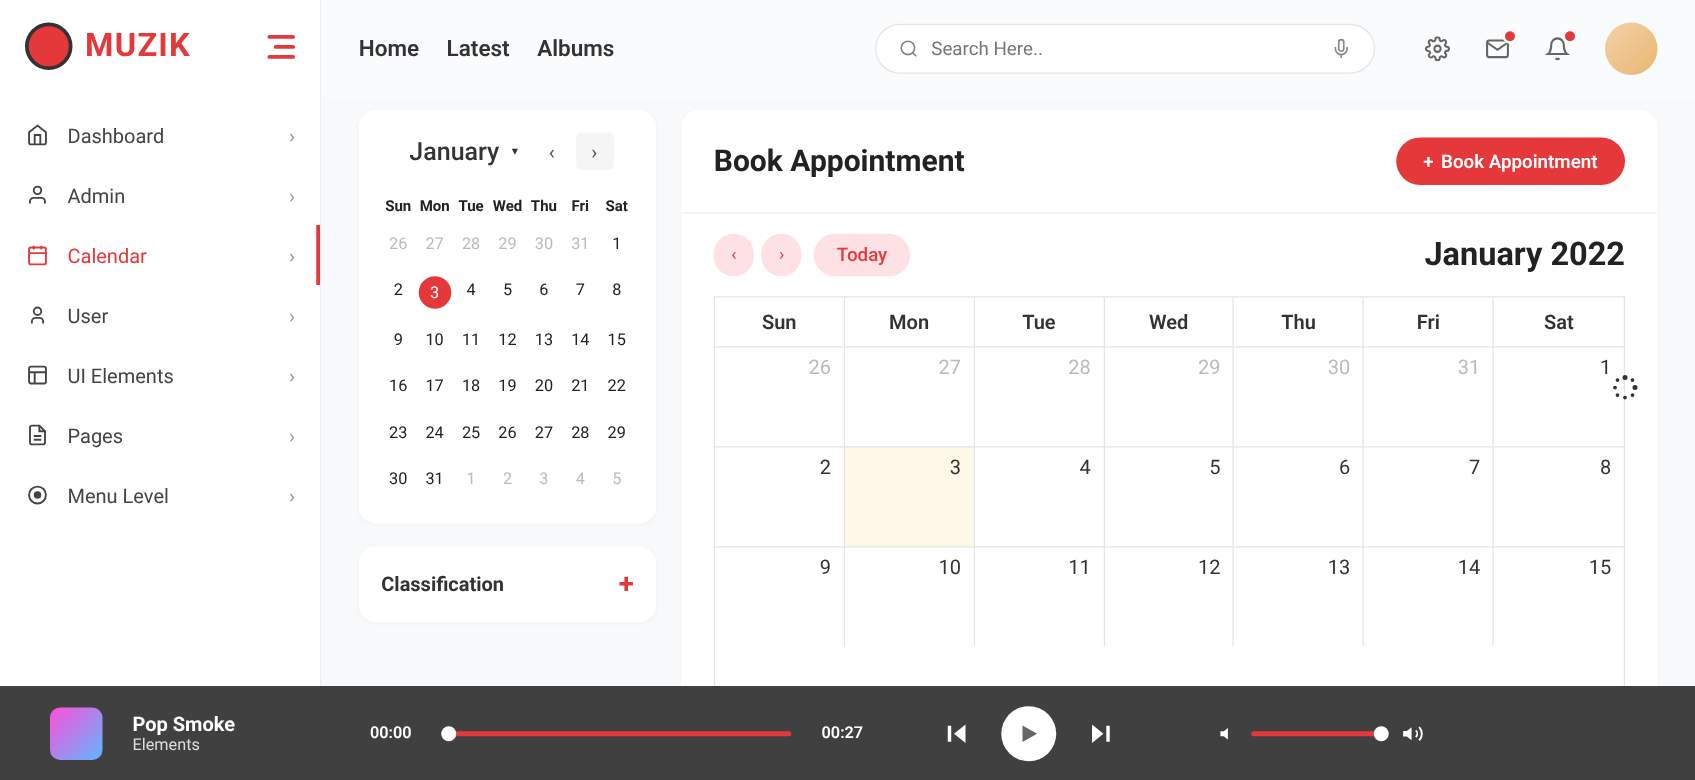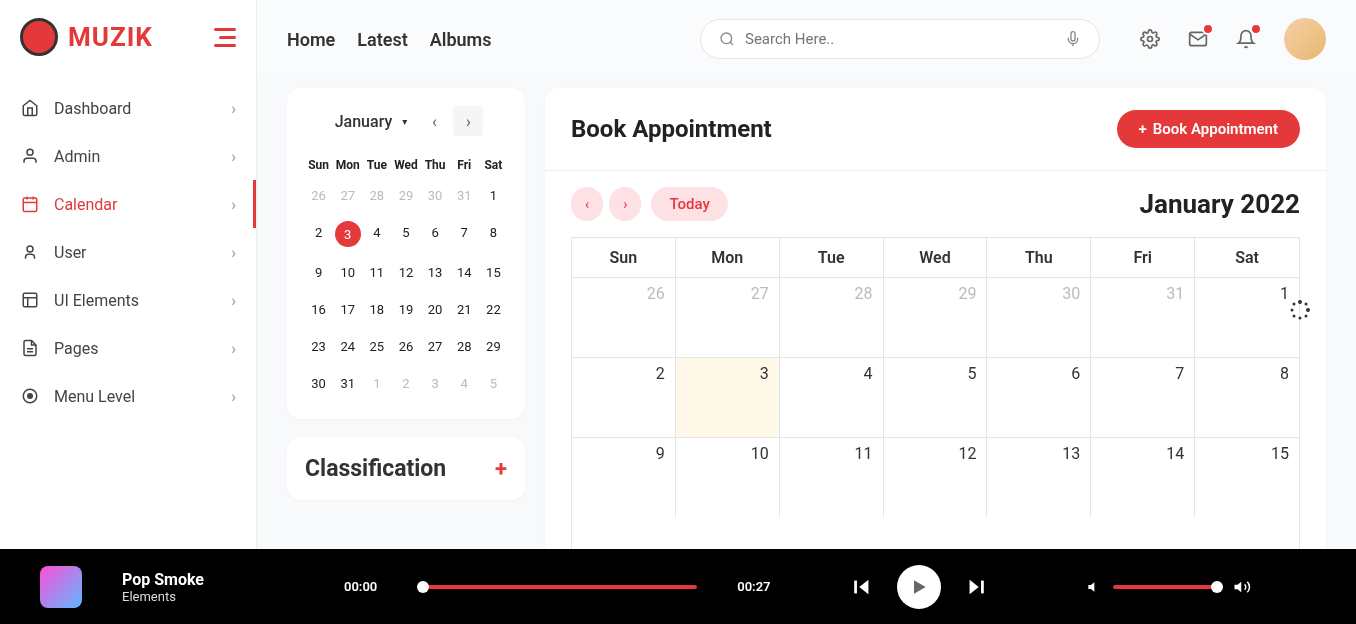--- a/index.html
+++ b/index.html
@@ -30,31 +30,31 @@
 .search-icon{color:#888}
 .mic-icon{color:#888}
 .topicons{display:flex;align-items:center;gap:28px;margin-left:20px}
 .topicon{position:relative;color:#666;cursor:pointer}
 .badge{position:absolute;top:-6px;right:-6px;width:12px;height:12px;background:#e5383b;border-radius:50%;border:2px solid #fff}
 .avatar{width:42px;height:42px;border-radius:50%;background:linear-gradient(135deg,#f5d0a9,#e8b870);cursor:pointer}
 .content{flex:1;display:flex;gap:20px;padding:10px 30px 0;overflow:hidden}
 .left-col{width:238px;display:flex;flex-direction:column;gap:18px}
 .card{background:#fff;border-radius:14px;padding:18px;box-shadow:0 1px 3px rgba(0,0,0,.03)}
 .mini-cal-head{display:flex;align-items:center;justify-content:center;gap:4px;margin-bottom:18px}
-.mini-month{font-size:16px;font-weight:500;color:#333;padding:3px 6px}
+.mini-month{font-size:20px;font-weight:500;color:#333;padding:3px 6px}
 .mini-drop{font-size:10px;color:#333;margin-right:8px}
 .mini-nav{width:30px;height:30px;display:flex;align-items:center;justify-content:center;cursor:pointer;color:#555;font-size:16px}
 .mini-nav.r{background:#f5f5f5;border-radius:4px}
 .mini-grid{display:grid;grid-template-columns:repeat(7,1fr);gap:2px;font-size:13px}
 .mini-dow{font-weight:700;color:#222;text-align:center;padding:4px 0;font-size:12px}
 .mini-day{text-align:center;padding:10px 0;color:#222;cursor:pointer}
 .mini-day.out{color:#bbb}
 .mini-day.today{background:#e5383b;color:#fff;border-radius:50%;width:26px;height:26px;padding:0;display:flex;align-items:center;justify-content:center;margin:6px auto}
 .class-head{display:flex;justify-content:space-between;align-items:center}
-.class-title{font-size:23px;font-weight:700;color:#333}
+.class-title{font-size:16px;font-weight:700;color:#333}
 .plus{color:#e5383b;font-size:22px;font-weight:700;cursor:pointer}
 .right-col{flex:1;background:#fff;border-radius:14px;box-shadow:0 1px 3px rgba(0,0,0,.03);display:flex;flex-direction:column;overflow:hidden;position:relative}
 .book-head{display:flex;justify-content:space-between;align-items:center;padding:22px 26px;border-bottom:1px solid #eee}
 .book-title{font-size:24px;font-weight:700;color:#222}
 .book-btn{background:#e5383b;color:#fff;border:none;border-radius:22px;padding:10px 22px;font-size:15px;font-weight:600;cursor:pointer;display:flex;align-items:center;gap:6px}
 .cal-controls{display:flex;align-items:center;justify-content:space-between;padding:16px 26px}
 .cal-left{display:flex;gap:10px}
 .ctrl-group{display:flex;gap:6px}
 .ctrl{background:#fde1e4;color:#e5383b;border:none;border-radius:18px;padding:8px 14px;cursor:pointer;font-size:14px}
 .today-btn{background:#fde1e4;color:#e5383b;border:none;border-radius:18px;padding:8px 18px;cursor:pointer;font-size:15px;font-weight:500}
@@ -67,21 +67,21 @@
 .loader{position:absolute;top:210px;right:14px}
 .big-cal{flex:1;border-top:1px solid #e5e5e5;margin:0 26px 26px;border:1px solid #e5e5e5}
 .big-head{display:grid;grid-template-columns:repeat(7,1fr)}
 .big-dow{padding:10px;text-align:center;font-weight:600;color:#333;border-right:1px solid #e5e5e5;font-size:16px}
 .big-dow:last-child{border-right:none}
 .big-body{display:grid;grid-template-columns:repeat(7,1fr);grid-template-rows:repeat(3,80px)}
 .big-cell{border-right:1px solid #e5e5e5;border-top:1px solid #e5e5e5;padding:6px 10px;text-align:right;font-size:16px;color:#333}
 .big-cell:nth-child(7n){border-right:none}
 .big-cell.out{color:#bbb}
 .big-cell.highlight{background:#fdf8e8}
-.player{position:fixed;bottom:0;left:0;right:0;height:75px;background:#000000;display:flex;align-items:center;padding:0 40px;color:#fff;gap:40px}
+.player{position:fixed;bottom:0;left:0;right:0;height:75px;background:#404040;display:flex;align-items:center;padding:0 40px;color:#fff;gap:24px}
 .art{width:42px;height:42px;border-radius:8px;background:linear-gradient(135deg,#ff4fd8,#5db8ff)}
 .track-info{display:flex;flex-direction:column}
 .track-title{font-size:16px;font-weight:700}
 .track-artist{font-size:13px;color:#ddd}
 .time{font-size:13px;font-weight:600}
 .prog{flex:1;max-width:280px;height:4px;background:#e5383b;border-radius:2px;position:relative}
 .prog::after{content:"";position:absolute;left:0;top:-4px;width:12px;height:12px;background:#fff;border-radius:50%}
 .controls{display:flex;align-items:center;gap:24px;margin-left:40px}
 .ctrl-icon{cursor:pointer}
 .play{width:44px;height:44px;background:#fff;border-radius:50%;display:flex;align-items:center;justify-content:center;cursor:pointer}

